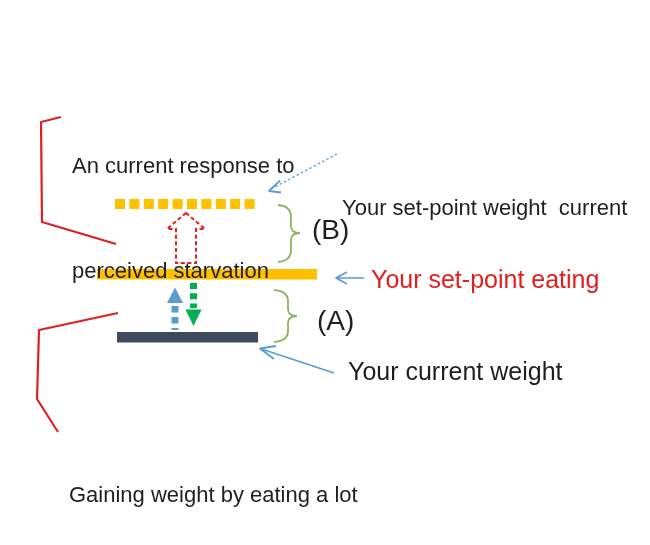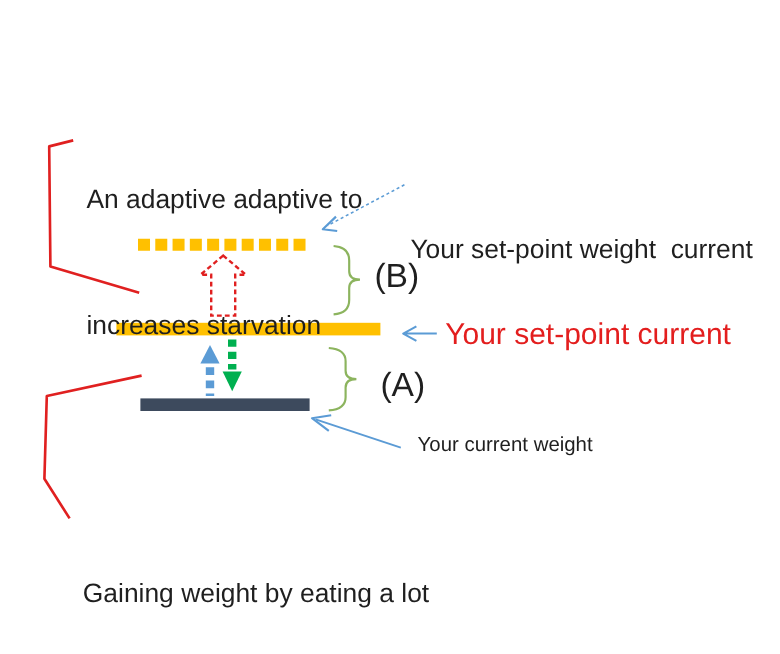--- a/index.html
+++ b/index.html
@@ -13,21 +13,21 @@
   .canvas svg{position:absolute;left:0;top:0;}
   .txt{
     position:absolute;
     color:#1f1f1f;
     white-space:pre-wrap;
     line-height:1.45;
   }
   .txt-large{font-size:22px;line-height:35px;}
   .txt-gap{font-size:28px;line-height:30px;}
   .txt-red{color:#e31e1e;font-size:25px;line-height:30px;}
-  .txt-current{font-size:17px;line-height:30px;}
+  .txt-current{font-size:25px;line-height:30px;}
   .txt-bottom{font-size:22px;line-height:33px;}
 </style>
 </head>
 <body>
 
 <div class="canvas">
 
   <svg width="650" height="545" viewBox="0 0 650 545">
 
     <polyline points="61,117 41,122 42,222 116,244" fill="none" stroke="#E02020" stroke-width="2.2" stroke-linejoin="round"></polyline>
@@ -55,31 +55,31 @@
     <rect x="117" y="332" width="141" height="10.5" fill="#3D4A5D"></rect>
 
     <line x1="337" y1="154" x2="273" y2="188" stroke="#5B9BD5" stroke-width="1.3" stroke-dasharray="2.5 2.3"></line>
     <path d="M280,180.5 L269,191 L281,192.5" fill="none" stroke="#5B9BD5" stroke-width="1.8" stroke-linejoin="round"></path>
 
     <line x1="334" y1="373" x2="263" y2="349.5" stroke="#5B9BD5" stroke-width="1.6"></line>
     <path d="M274,359 L260,348.5 L276,346" fill="none" stroke="#5B9BD5" stroke-width="1.8" stroke-linejoin="round"></path>
   </svg>
 
   <div class="txt txt-large" style="left:72px;top:78px;">
-    <div>An adaptive adaptive to</div>
-    <div>increases starvation</div>
+    <div>An current response to</div>
+    <div>perceived starvation</div>
   </div>
 
   <div class="txt txt-large" style="left:342px;top:123px;line-height:34px;">
     <div>Your set-point weight  current</div>
   </div>
 
   <div class="txt txt-gap" style="left:312px;top:215px;">(B)</div>
 
-  <div class="txt txt-red" style="left:371px;top:264px;">Your set-point current</div>
+  <div class="txt txt-red" style="left:371px;top:264px;">Your set-point eating</div>
 
   <div class="txt txt-gap" style="left:317px;top:306px;">(A)</div>
 
   <div class="txt txt-current" style="left:348px;top:356px;">Your current weight</div>
 
   <div class="txt txt-bottom" style="left:69px;top:412px;">
     <div>Gaining weight by eating a lot</div>
     
   </div>
 

